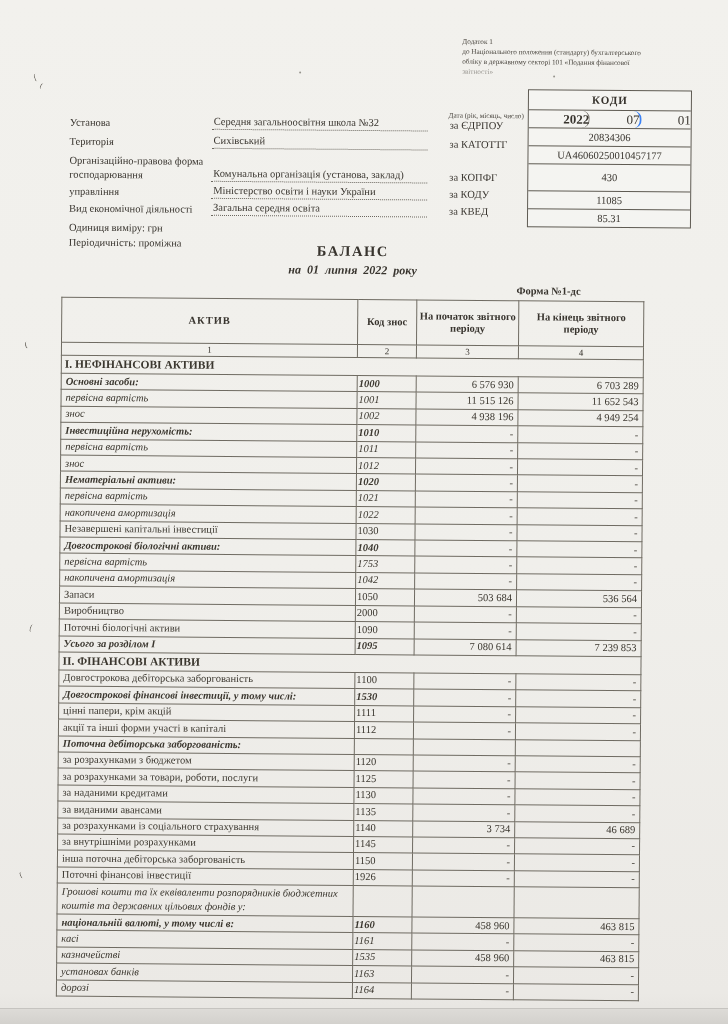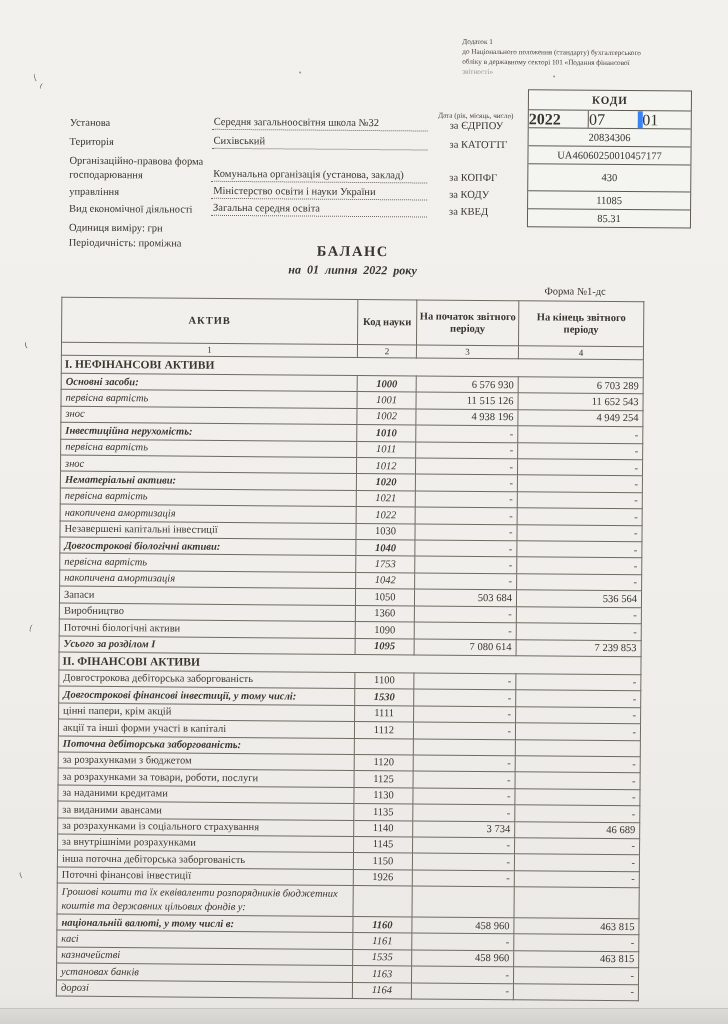--- a/index.html
+++ b/index.html
@@ -13,58 +13,58 @@
   .content { position:absolute; inset:0; transform:rotate(0.45deg); transform-origin:364px 90px; }
 
   
   .note { position:absolute; left:462px; top:36px; width:252px; font-size:7.2px; line-height:10px; color:#4a463f; }
   .note .nl4 { opacity:.55; }
 
   
   .codes-box { position:absolute; left:528px; top:88px; width:162px; border:1.6px solid #5f5b53; background:rgba(255,255,255,.25); }
   .cb-title { text-align:center; font-size:11px; font-weight:bold; letter-spacing:1px; height:19px; line-height:19px; border-bottom:1px solid #5f5b53; }
   .cb-date { display:flex; height:17px; border-bottom:1px solid #5f5b53; }
-  .cb-date span { display:block; line-height:17px; text-align:left; font-size:16px; }
+  .cb-date span { display:block; line-height:17px; text-align:right; font-size:13px;border-radius:8px; }
   .cb-date .d1 { width:38%; border-right:1px solid #5f5b53; font-weight:bold; }
-  .cb-date .d2 { width:31%; border-right:5px solid #3b82f6; }
+  .cb-date .d2 { width:31%; border-right:2px solid #3b82f6; }
   .cb-date .d3 { width:31%; }
   .cb-row { text-align:center; font-size:10.5px; height:17px; line-height:17px; border-bottom:1px solid #5f5b53; }
   .cb-row.tall { height:26px; line-height:26px; }
   .cb-row:last-child { border-bottom:none; }
 
-  .date-label { position:absolute; left:428px; top:111px; width:96px; text-align:center; font-size:7.2px; color:#4a463f; }
+  .date-label { position:absolute; left:428px; top:111px; width:96px; text-align:right; font-size:7.2px; color:#4a463f; }
 
   
   .org-info { position:absolute; left:70px; top:112px; width:456px; }
   .org-row { display:flex; align-items:flex-end; }
   .org-row.r1,.org-row.r2 { min-height:19px; }
   .org-row.r3 { min-height:33px; }
   .org-row.r4,.org-row.r5 { min-height:17px; }
   .org-label { width:142px; flex:none; font-size:10.5px; line-height:13.5px; }
   .org-value { flex:1; font-size:10.5px; line-height:13px; border-bottom:1px dotted #6b675f; padding:0 2px 1px 2px; white-space:nowrap; }
   .org-code-label { flex:none; width:76px; font-size:10.5px; line-height:13px; padding-left:7px; white-space:nowrap;margin-left:15px; }
   .org-extra { font-size:10.5px; line-height:15px; }
   .org-extra.u { margin-top:5px; }
 
   
   .doc-title { position:absolute; left:63px; top:243px; width:582px; text-align:center; font-size:14.5px; font-weight:bold; letter-spacing:1.5px; }
   .doc-subtitle { position:absolute; left:63px; top:263px; width:582px; text-align:center; font-size:12px; font-weight:bold; font-style:italic; word-spacing:3px; }
-  .form-label { position:absolute; left:518px; top:284px; font-size:10.5px; font-weight:normal;margin-left:28px; }
+  .form-label { position:absolute; left:518px; top:284px; font-size:10.5px; font-weight:bold; }
 
   
   table.balance { position:absolute; left:63px; top:299px; width:582px; border-collapse:collapse; table-layout:fixed; }
   table.balance th, table.balance td { border:1px solid #6f6b62; }
   thead tr.hmain th { height:42px; font-size:10.5px; font-weight:bold; line-height:12.5px; text-align:center; padding:1px; vertical-align:middle; }
   thead th.asset-h { font-size:12.5px; letter-spacing:1px; }
   thead tr.hnums td { height:12px; font-size:9px; line-height:12px; text-align:center; padding:0; }
   tbody td { font-size:10.5px; line-height:14.4px; padding:0.5px 3px 0.5px 4px; vertical-align:middle; color:#3b372f; }
   tbody td.section-cell { font-weight:bold; font-size:11.5px; line-height:15px; padding:1px 2px 1px 3px; }
   tbody td.c-label { text-align:left; white-space:nowrap; overflow:hidden; }
   tbody tr.tall td.c-label { white-space:normal; }
-  tbody td.c-code { text-align:center; padding:0.5px 1px; }
+  tbody td.c-code { padding:0.5px 1px; }
   tbody td.c-num { text-align:right; padding-right:4px; font-style:normal; font-weight:normal; }
   tbody tr.bold-italic td.c-label, tbody tr.bold-italic td.c-code { font-weight:bold; font-style:italic; }
   tbody tr.italic td.c-label, tbody tr.italic td.c-code { font-style:italic; }
 
   
   .speck { position:absolute; }
   .speck.arc { width:4px; height:8px; border-left:1.6px solid #4e4a42; border-radius:60% 0 0 60%; opacity:.75; }
   .speck.dot { width:2px; height:2px; background:#5a564e; border-radius:50%; opacity:.6; }
   .bottom-strip { position:absolute; left:0; right:0; bottom:0; height:15px;
     background:linear-gradient(180deg,#dddbd7 0%,#d3d1cd 100%); border-top:1px solid #c6c4c0; }
@@ -134,21 +134,21 @@
   <table class="balance">
     <colgroup>
       <col style="width:296px">
         <col style="width:59px">
         <col style="width:102px">
         <col style="width:125px">
     </colgroup>
     <thead>
       <tr class="hmain">
         <th class="asset-h">АКТИВ</th>
-        <th>Код науки</th>
+        <th>Код знос</th>
         <th>На початок звітного періоду</th>
         <th>На кінець звітного періоду</th>
       </tr>
       <tr class="hnums">
         <td>1</td>
         <td>2</td>
         <td>3</td>
         <td>4</td>
       </tr>
     </thead>
@@ -235,21 +235,21 @@
           <td class="c-num">-</td>
         </tr>
         <tr class="normal">
           <td class="c-label">Запаси</td>
           <td class="c-code">1050</td>
           <td class="c-num">503 684</td>
           <td class="c-num">536 564</td>
         </tr>
         <tr class="normal">
           <td class="c-label">Виробництво</td>
-          <td class="c-code">1360</td>
+          <td class="c-code">2000</td>
           <td class="c-num">-</td>
           <td class="c-num">-</td>
         </tr>
         <tr class="normal">
           <td class="c-label">Поточні біологічні активи</td>
           <td class="c-code">1090</td>
           <td class="c-num">-</td>
           <td class="c-num">-</td>
         </tr>
         <tr class="bold-italic">

